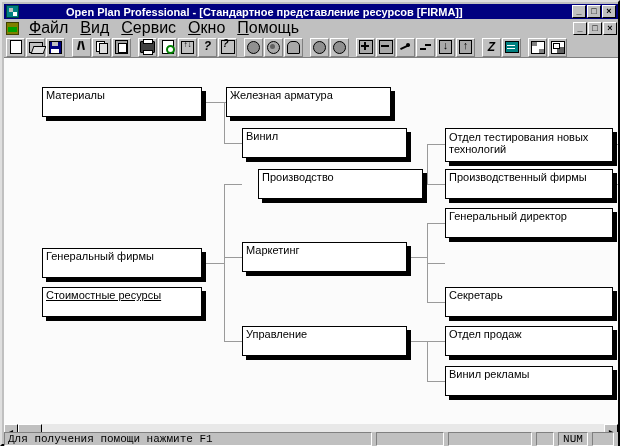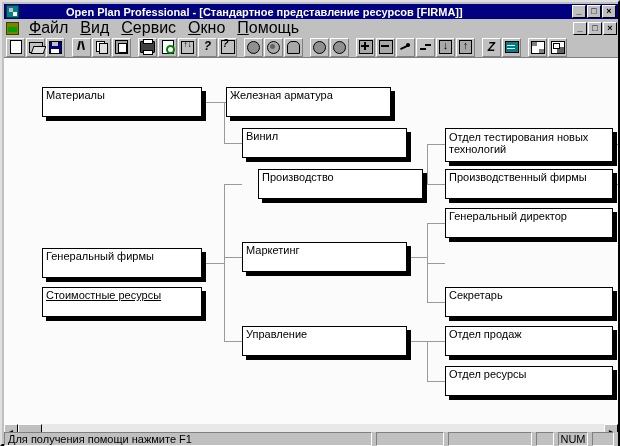--- a/index.html
+++ b/index.html
@@ -175,21 +175,21 @@
 
   
   .statusbar{
     position:absolute;left:2px;top:430px;width:614px;height:14px;
     background:#c0c0c0;display:flex;align-items:stretch;box-sizing:border-box;
   }
   .st-panel{
     border:1px solid;border-color:#808080 #ffffff #ffffff #808080;
     box-sizing:border-box;background:#c0c0c0;
     display:flex;align-items:center;padding-left:3px;font-size:11px;color:#000;
-    margin-right:4px;overflow:hidden;white-space:nowrap;
+    margin-right:4px;overflow:hidden;white-space:nowrap;font-family:Liberation Mono, monospace;
   }
   .st-main{flex:1 1 auto;}
   .st-w1{flex:0 0 68px;}
   .st-w2{flex:0 0 84px;}
   .st-w3{flex:0 0 18px;}
   .st-num{flex:0 0 30px;justify-content:center;padding-left:0;}
   .st-w4{flex:0 0 22px;}
 </style>
 </head>
 <body>
@@ -400,21 +400,21 @@
 
       <div class="node" style="left:238px;top:268px;width:165px;height:30px;">
         <span>Управление</span>
         </div>
 
       <div class="node" style="left:441px;top:268px;width:168px;height:30px;">
         <span>Отдел продаж</span>
         </div>
 
       <div class="node" style="left:441px;top:308px;width:168px;height:30px;">
-        <span>Отдел ресурсы</span>
+        <span>Винил рекламы</span>
         </div>
 
     </div>
   </div>
 
   <div class="hscroll">
     <div class="sb-arrow">
         <span>◄</span>
       </div>
     <div class="sb-track">

